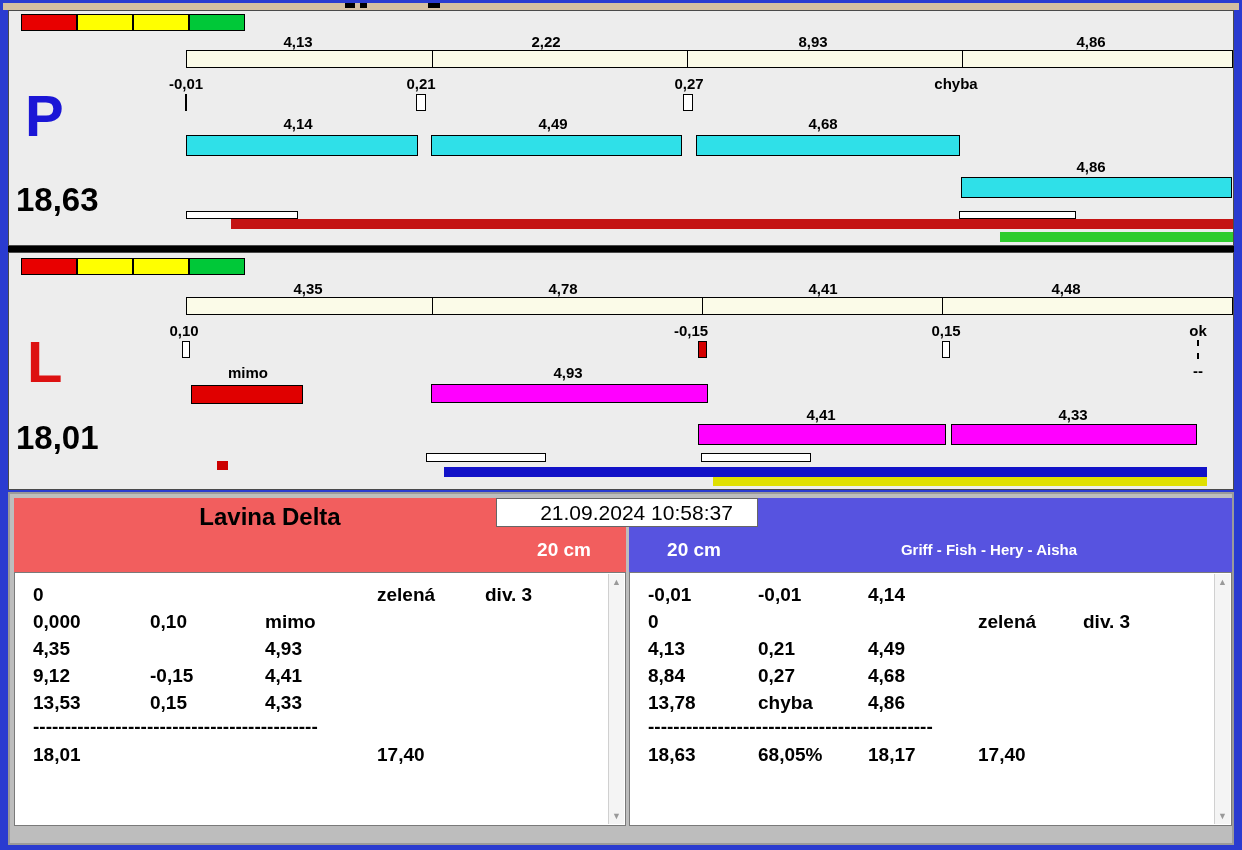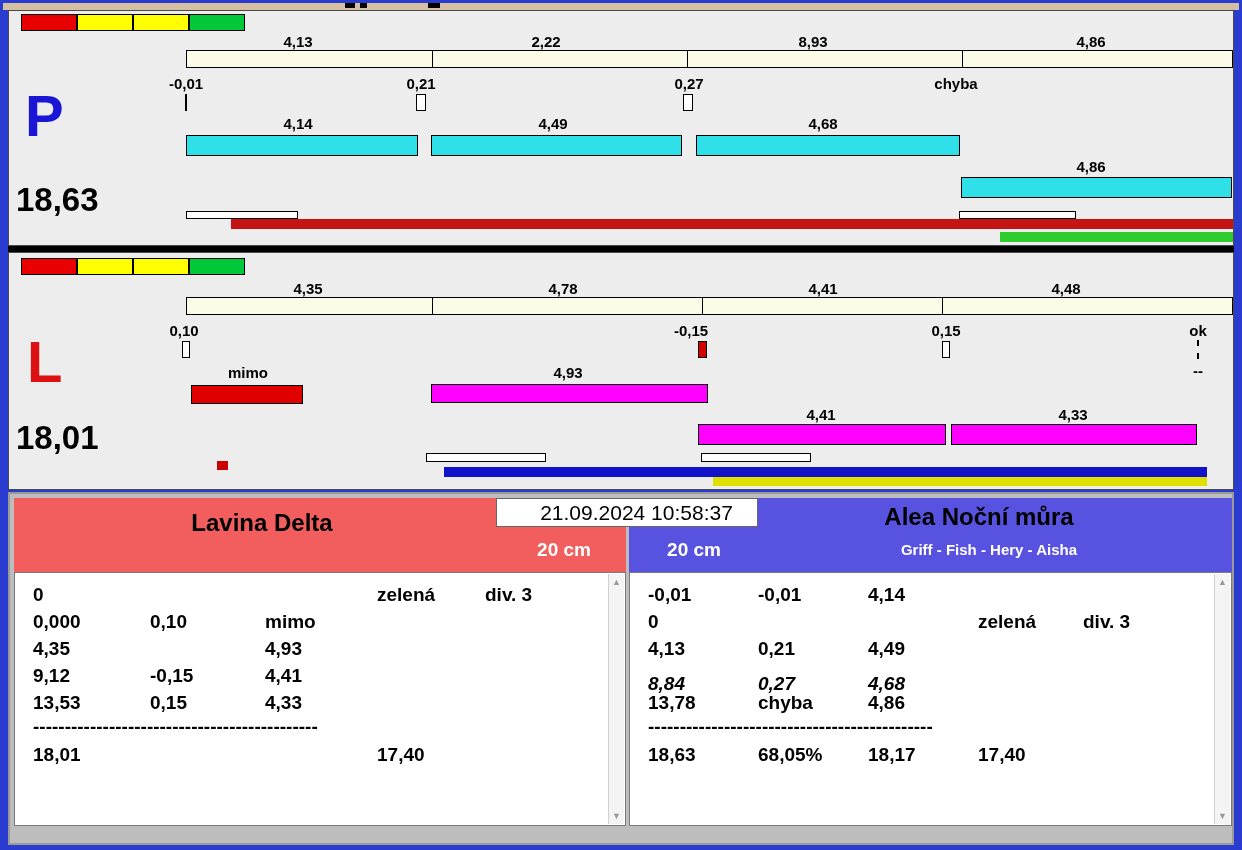--- a/index.html
+++ b/index.html
@@ -148,26 +148,25 @@
     <div class="abs" style="left:208px;top:208px;width:11px;height:9px;background:#cc0000;"></div>
     <div class="abs thin-white" style="left:417px;top:200px;width:120px;height:9px;"></div>
     <div class="abs thin-white" style="left:692px;top:200px;width:110px;height:9px;"></div>
     <div class="abs" style="left:435px;top:214px;width:763px;height:10px;background:#1212c8;"></div>
     <div class="abs" style="left:704px;top:224px;width:494px;height:9px;background:#e0e000;"></div>
   </div>
 
   <div class="abs footer" style="left:8px;top:492px;width:1226px;height:353px;">
 
     <div class="abs hdr-left" style="left:4px;top:4px;width:612px;height:74px;">
-      <div class="abs team-name" style="left:8px;top:5px;width:480px;margin-top:6px;">Lavina Delta</div>
+      <div class="abs team-name" style="left:16px;top:5px;width:480px;">Lavina Delta</div>
       <div class="abs team-dist" style="left:500px;top:41px;width:100px;">20 cm</div>
     </div>
 
     <div class="abs hdr-right" style="left:619px;top:4px;width:603px;height:74px;">
-      <div class="abs team-name" style="left:100px;top:5px;width:500px;">Alea Noční můra</div>
       <div class="abs team-dist" style="left:10px;top:41px;width:110px;">20 cm</div>
       <div class="abs team-players" style="left:150px;top:43px;width:420px;">Griff - Fish - Hery - Aisha</div>
     </div>
 
     <div class="abs stamp" style="left:486px;top:4px;width:262px;height:29px;z-index:3;">21.09.2024 10:58:37</div>
 
     <div class="abs memo" style="left:4px;top:78px;width:612px;height:254px;">
       <div class="trow" style="top:11px;">
         <span class="lc1">0</span>
         <span class="lc4">zelená</span>
@@ -214,21 +213,21 @@
       <div class="trow" style="top:38px;">
         <span class="rc1">0</span>
         <span class="rc4">zelená</span>
         <span class="rc5">div. 3</span>
       </div>
       <div class="trow" style="top:65px;">
         <span class="rc1">4,13</span>
         <span class="rc2">0,21</span>
         <span class="rc3">4,49</span>
       </div>
-      <div class="trow" style="top:100px;font-style:italic;">
+      <div class="trow" style="top:92px;">
         <span class="rc1">8,84</span>
         <span class="rc2">0,27</span>
         <span class="rc3">4,68</span>
       </div>
       <div class="trow" style="top:119px;">
         <span class="rc1">13,78</span>
         <span class="rc2">chyba</span>
         <span class="rc3">4,86</span>
       </div>
       <div class="trow" style="top:143px;">

